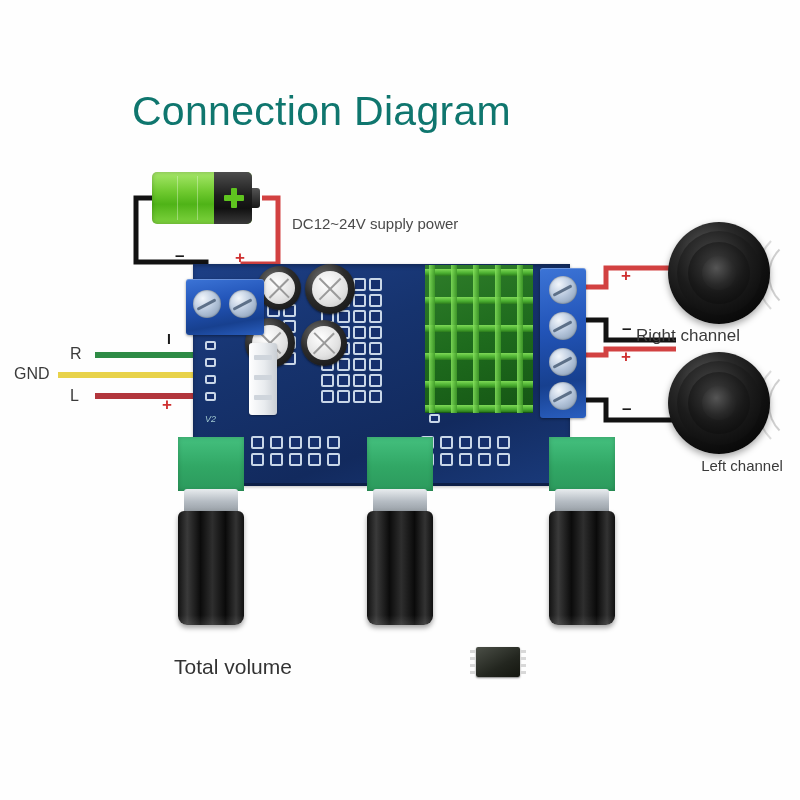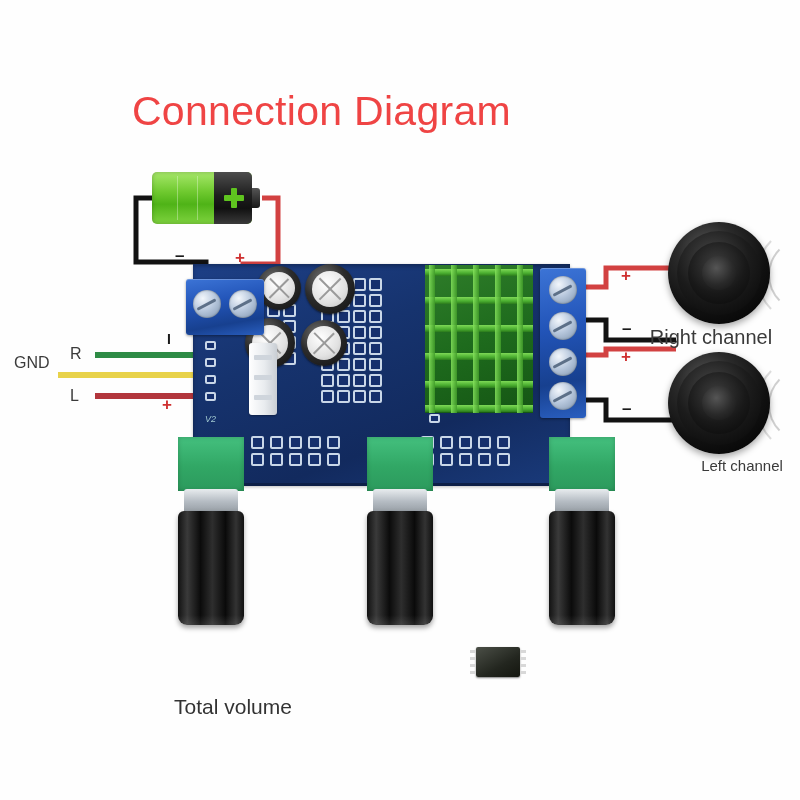--- a/index.html
+++ b/index.html
@@ -11,36 +11,36 @@
     overflow:hidden;
     position:relative;
   }
   #stage{position:absolute;left:0;top:0;width:800px;height:800px;}
 
   
   .title{
     position:absolute;left:0;top:88px;width:643px;
     text-align:center;
     font-size:41px;
-    color:#ef4444;
+    color:#0f766e;
     letter-spacing:.3px;
     font-family:"Liberation Sans", sans-serif;
   }
 
   
   .lbl{position:absolute;color:#3a3a3a;white-space:nowrap;}
   .lbl-supply{left:292px;top:215px;font-size:15px;color:#4a4a4a;}
   .lbl-audio{left:8px;top:308px;font-size:21px;color:#333;}
   .lbl-R{left:70px;top:345px;font-size:16px;color:#3b3b3b;}
-  .lbl-GND{left:14px;top:354px;font-size:16px;color:#3b3b3b;}
+  .lbl-GND{left:14px;top:365px;font-size:16px;color:#3b3b3b;}
   .lbl-L{left:70px;top:387px;font-size:16px;color:#3b3b3b;}
-  .lbl-right-ch{left:688px;top:326px;font-size:20px;color:#3a3a3a;transform:translateX(-50%);margin-left:23px;}
+  .lbl-right-ch{left:688px;top:326px;font-size:17px;color:#3a3a3a;transform:translateX(-50%);}
   .lbl-left-ch{left:742px;top:457px;font-size:15px;color:#3a3a3a;transform:translateX(-50%);}
   .lbl-knob{font-size:21px;color:#333;text-align:center;}
-  .lbl-vol{left:143px;top:655px;width:180px;margin-top:40px;}
+  .lbl-vol{left:143px;top:655px;width:180px;}
   .lbl-treb{left:340px;top:655px;width:130px;}
   .lbl-bass{left:540px;top:655px;width:120px;}
   .lbl-v2{left:203px;top:419px;font-size:9px;color:#9fc6cf;}
 
   
   .sign{position:absolute;font-size:17px;font-weight:bold;line-height:1;}
   .sign.minus{color:#1a1a1a;}
   .sign.plus{color:#cf3030;}
   .s-bat-minus{left:175px;top:247px;}
   .s-bat-plus{left:235px;top:249px;}
@@ -178,20 +178,21 @@
     <div class="bat-seg" style="left:25px"></div>
     <div class="bat-seg" style="left:45px"></div>
     <div class="bat-dark"></div>
     <div class="bat-plus"></div>
     <div class="bat-tip"></div>
   </div>
 
   <div class="sign minus s-bat-minus">–</div>
   <div class="sign plus s-bat-plus">+</div>
 
+  <div class="lbl lbl-supply">DC12~24V supply power</div>
 
   <div class="pcb">
     <div class="pcb-edge"></div>
 
     <div class="padgrid" style="left:58px;top:24px;grid-template-columns:repeat(3,13px);grid-template-rows:repeat(5,13px);">
       <div class="pad"></div>
         <div class="pad"></div>
         <div class="pad"></div>
       <div class="pad"></div>
         <div class="pad"></div>

